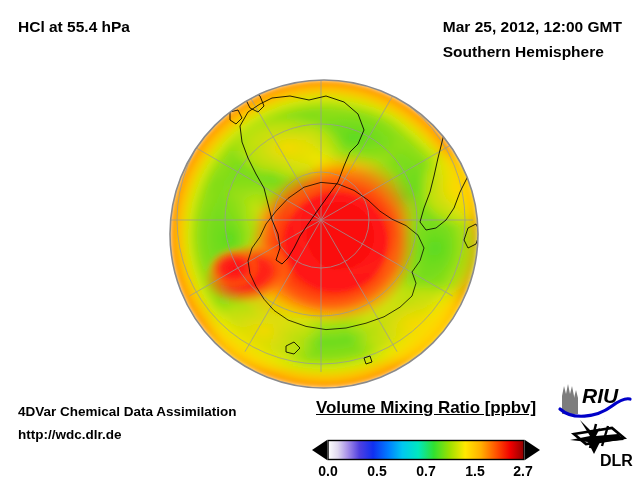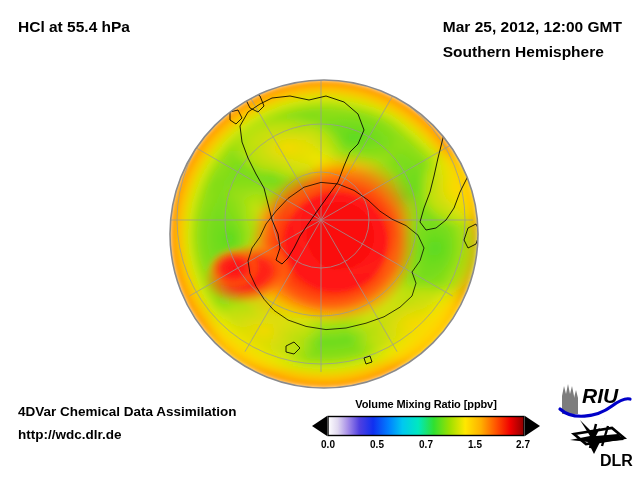--- a/index.html
+++ b/index.html
@@ -23,29 +23,29 @@
   #globe-wrap{left:168px;top:78px;width:312px;height:312px;}
   #globe-svg{display:block;width:312px;height:312px;}
 
   
   #footer-left{left:18px;top:400px;}
   #footer-left div{font-size:13.5px;font-weight:bold;line-height:23px;white-space:nowrap;}
 
   
   #cbar{left:312px;top:398px;width:228px;}
   #cbar-title{
-    font-size:11px;font-weight:bold;text-align:center;
-    white-space:nowrap;margin-bottom:4px;letter-spacing:-0.1px;
+    font-size:17px;font-weight:bold;text-align:center;
+    white-space:nowrap;margin-bottom:20px;letter-spacing:-0.1px;text-decoration:underline;
   }
   #cbar-svg{display:block;}
   #cbar-ticklabels{
     position:relative;height:18px;margin-top:1px;
   }
   #cbar-ticklabels span{
-    position:absolute;top:0;font-size:10px;font-weight:bold;
+    position:absolute;top:0;font-size:14px;font-weight:bold;
     transform:translateX(-50%);white-space:nowrap;
   }
 
   
   #logo-riu{left:556px;top:380px;width:76px;height:40px;}
   #logo-dlr{left:566px;top:414px;width:70px;height:56px;}
   #logo-riu svg,#logo-dlr svg{display:block;}
 </style>
 </head>
 <body>

